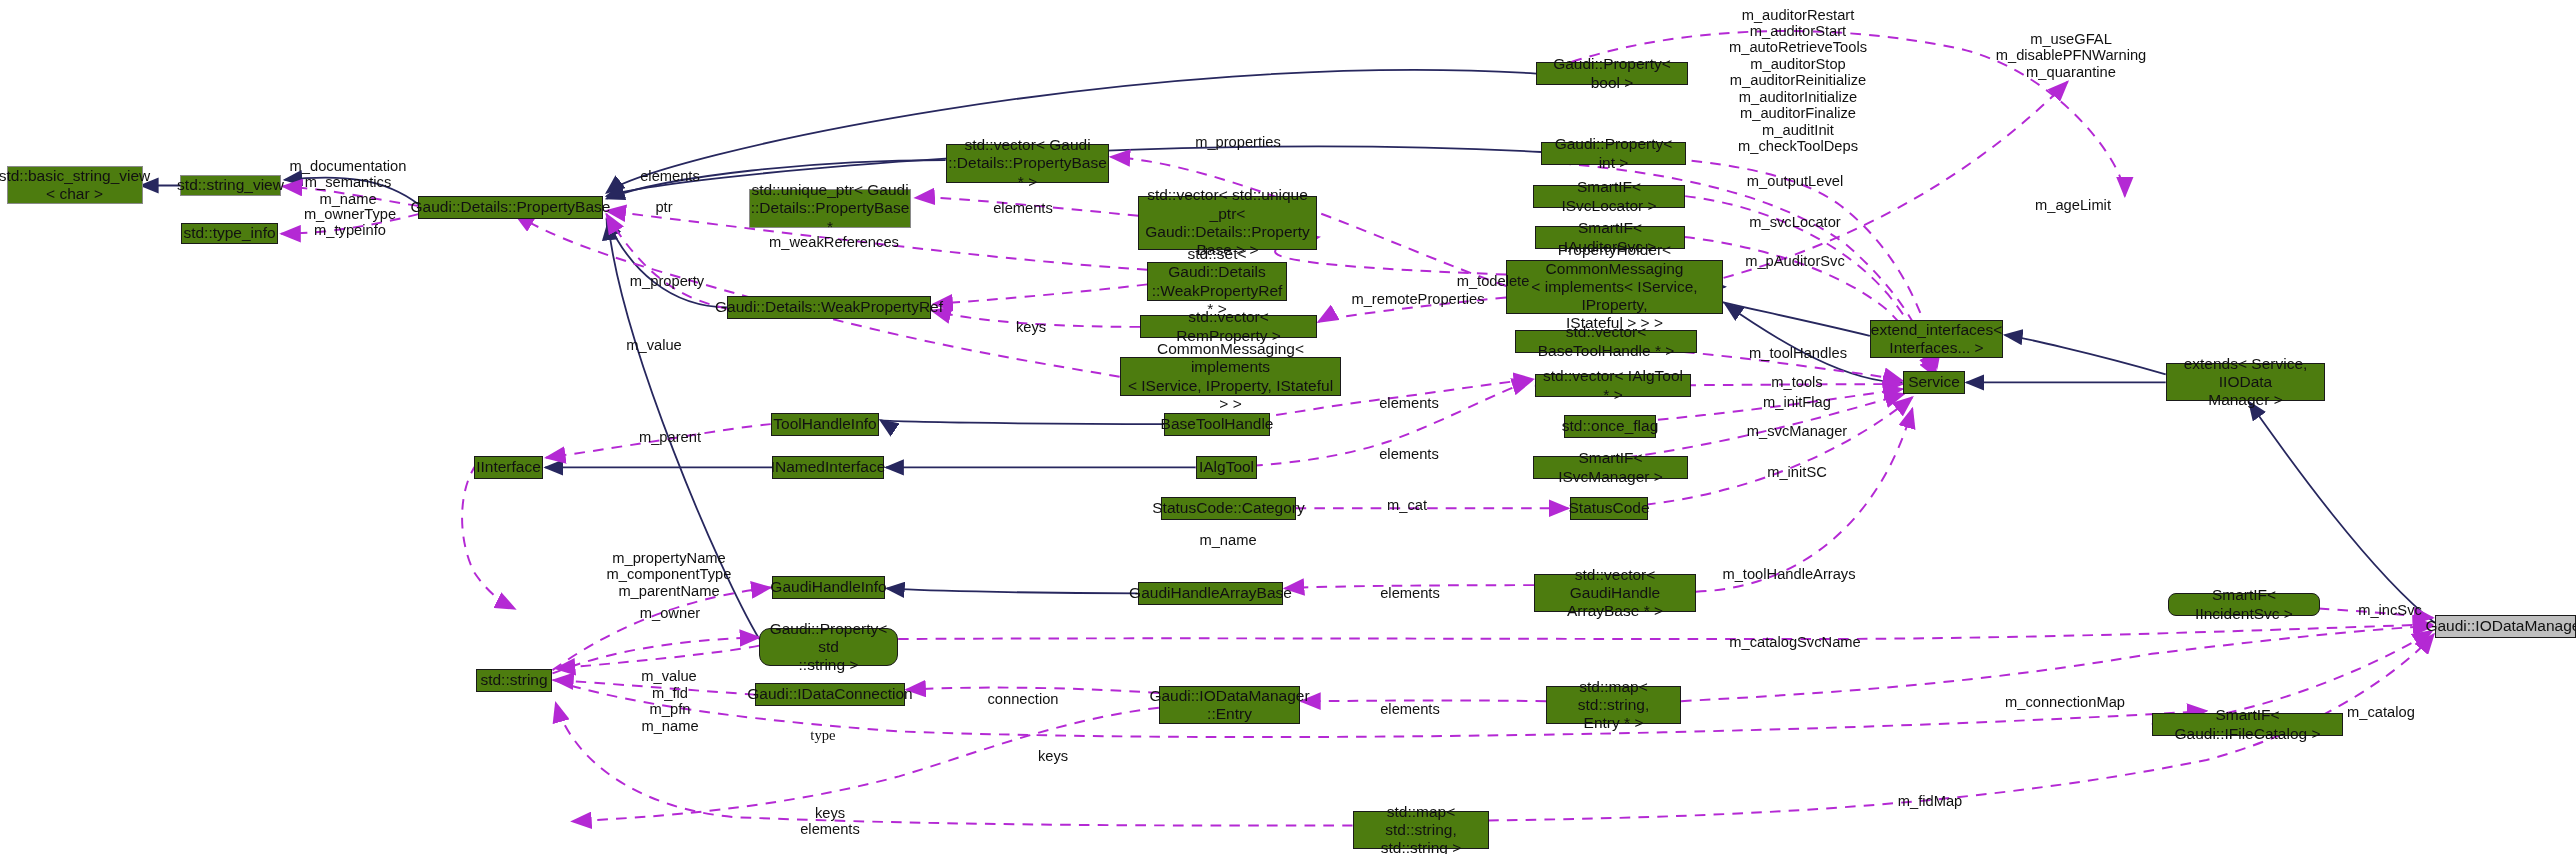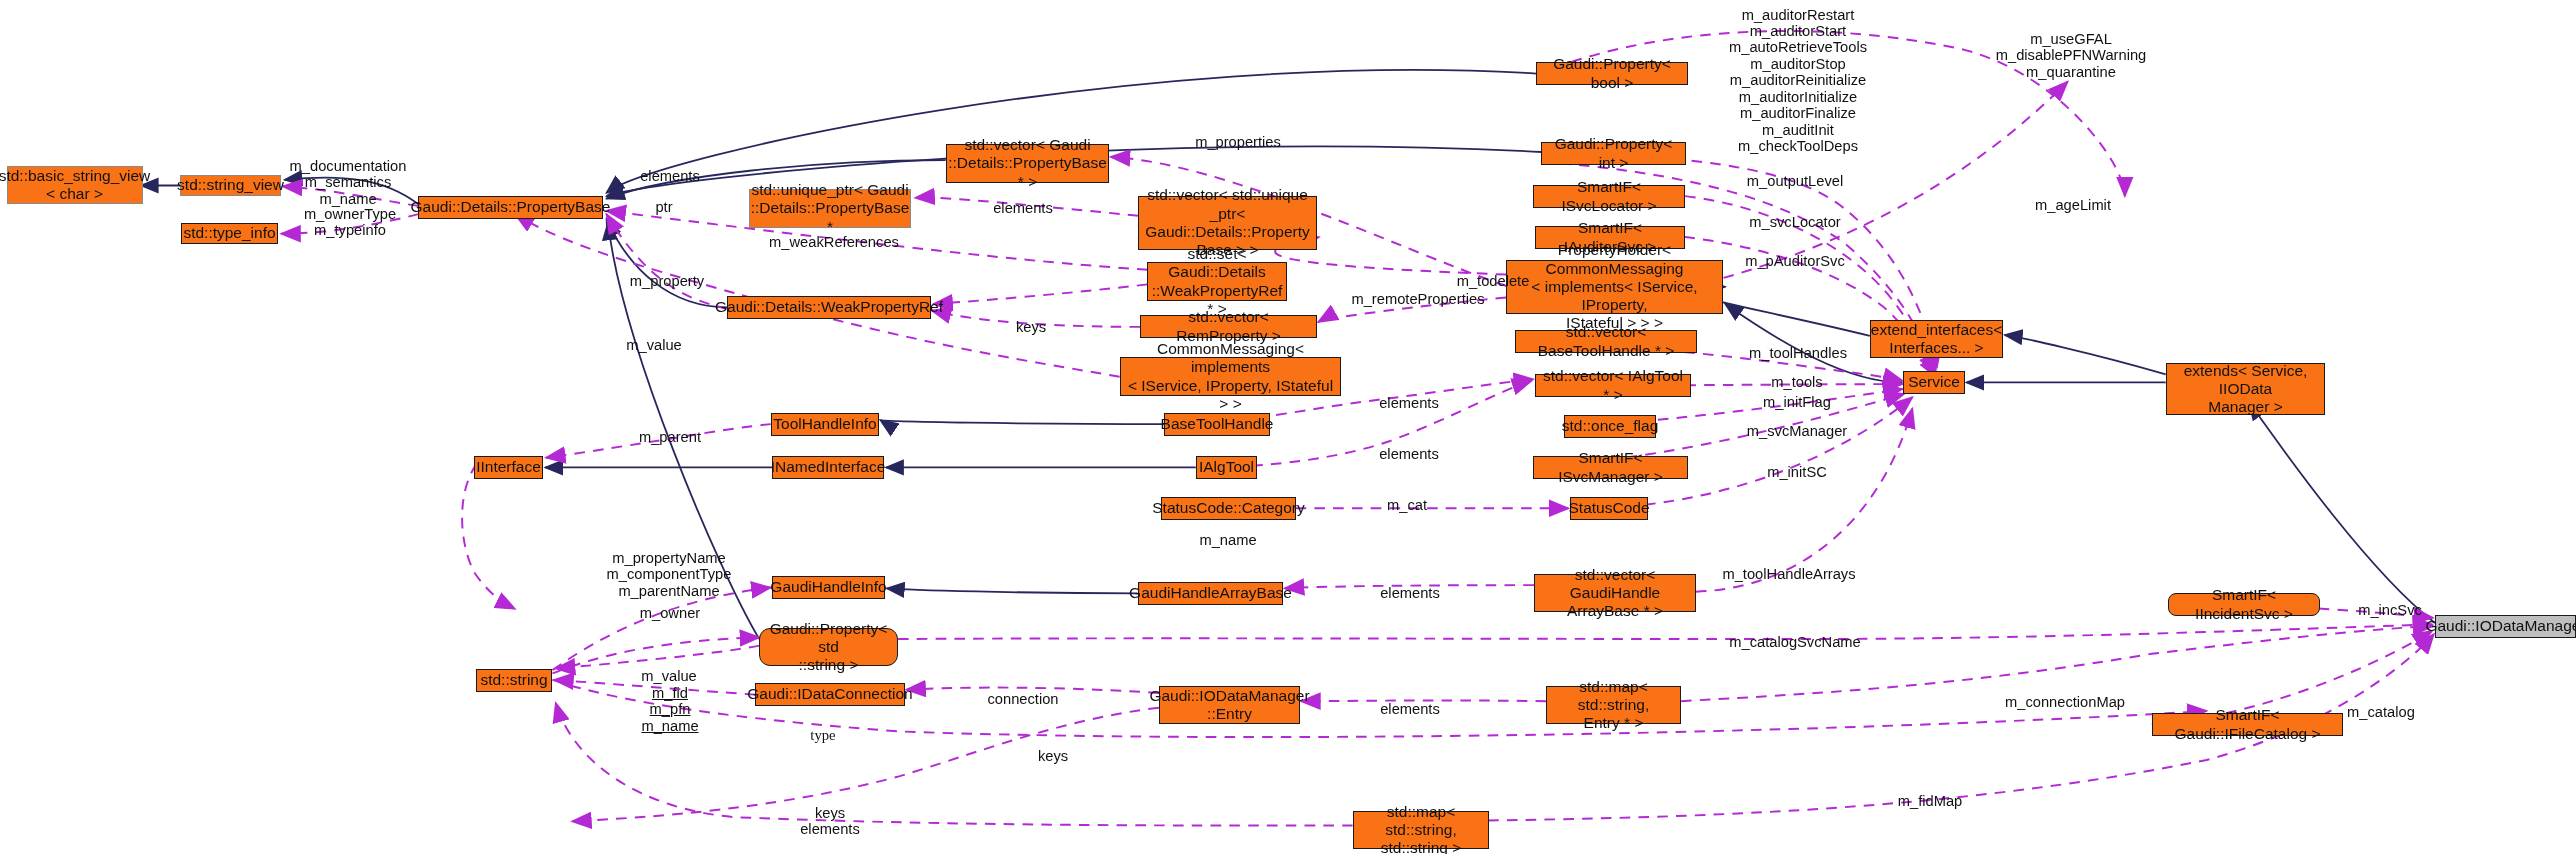--- a/index.html
+++ b/index.html
@@ -18,21 +18,21 @@
   #edges {
     position: absolute;
     left: 0; top: 0;
     width: 2576px; height: 854px;
     pointer-events: none;
   }
   .node {
     position: absolute;
     box-sizing: border-box;
     border: 1.6px solid #1a1a1a;
-    background: #f97316;
+    background: #4d7c0f;
     color: #111111;
     font-size: 15.5px;
     line-height: 1.18;
     text-align: center;
     display: flex;
     align-items: center;
     justify-content: center;
     padding: 1.6px 4.9px;
     white-space: pre-line;
     cursor: pointer;
@@ -183,21 +183,21 @@
       <div class="node" style="left: 1506px; top: 260px; width: 217px; height: 54px;">PropertyHolder&lt; CommonMessaging
 &lt; implements&lt; IService, IProperty,
 IStateful &gt; &gt; &gt;</div>
       <div class="node" style="left: 1515px; top: 330px; width: 182px; height: 23px;">std::vector&lt; BaseToolHandle * &gt;</div>
       <div class="node" style="left: 1535px; top: 374px; width: 156px; height: 23px;">std::vector&lt; IAlgTool * &gt;</div>
       <div class="node" style="left: 1564px; top: 415px; width: 92px; height: 23px;">std::once_flag</div>
       <div class="node" style="left: 1533px; top: 456px; width: 155px; height: 23px;">SmartIF&lt; ISvcManager &gt;</div>
       <div class="node" style="left: 1870px; top: 320px; width: 133px; height: 38px;">extend_interfaces&lt;
 Interfaces... &gt;</div>
       <div class="node" style="left: 1903px; top: 371px; width: 62px; height: 23px;">Service</div>
-      <div class="node" style="left: 2166px; top: 363px; width: 159px; height: 52px;">extends&lt; Service, IIOData
+      <div class="node" style="left: 2166px; top: 363px; width: 159px; height: 38px;">extends&lt; Service, IIOData
 Manager &gt;</div>
       <div class="node" style="left: 2168px; top: 593px; width: 152px; height: 23px; border-radius: 8px;">SmartIF&lt; IIncidentSvc &gt;</div>
       <div class="node" style="left: 2152px; top: 713px; width: 191px; height: 23px;">SmartIF&lt; Gaudi::IFileCatalog &gt;</div>
       <div class="node highlight" style="left: 2435px; top: 615px; width: 141px; height: 23px;">Gaudi::IODataManager</div>
     </div>
   <div id="labels-layer">
       <div class="edge-label" style="left: 348px; top: 158px;">m_documentation
 m_semantics
 m_name</div>
       <div class="edge-label" style="left: 350px; top: 206px;">m_ownerType
@@ -236,21 +236,21 @@
       <div class="edge-label" style="left: 1407px; top: 497px;">m_cat</div>
       <div class="edge-label" style="left: 1228px; top: 532px;">m_name</div>
       <div class="edge-label" style="left: 1409px; top: 395px;">elements</div>
       <div class="edge-label" style="left: 1409px; top: 446px;">elements</div>
       <div class="edge-label" style="left: 670px; top: 429px;">m_parent</div>
       <div class="edge-label" style="left: 669px; top: 550px;">m_propertyName
 m_componentType
 m_parentName</div>
       <div class="edge-label" style="left: 670px; top: 605px;">m_owner</div>
       <div class="edge-label" style="left: 669px; top: 668px;">m_value</div>
-      <div class="edge-label" style="left: 670px; top: 685px; text-decoration: underline;">m_fid
+      <div class="edge-label" style="left: 670px; top: 685px;">m_fid
 m_pfn
 m_name</div>
       <div class="edge-label" style="left: 1410px; top: 585px;">elements</div>
       <div class="edge-label" style="left: 1789px; top: 566px;">m_toolHandleArrays</div>
       <div class="edge-label" style="left: 1795px; top: 634px;">m_catalogSvcName</div>
       <div class="edge-label" style="left: 1023px; top: 691px;">connection</div>
       <div class="edge-label" style="left: 1410px; top: 701px;">elements</div>
       <div class="edge-label" style="left: 2065px; top: 694px;">m_connectionMap</div>
       <div class="edge-label" style="left: 2381px; top: 704px;">m_catalog</div>
       <div class="edge-label" style="left: 2390px; top: 602px;">m_incSvc</div>

